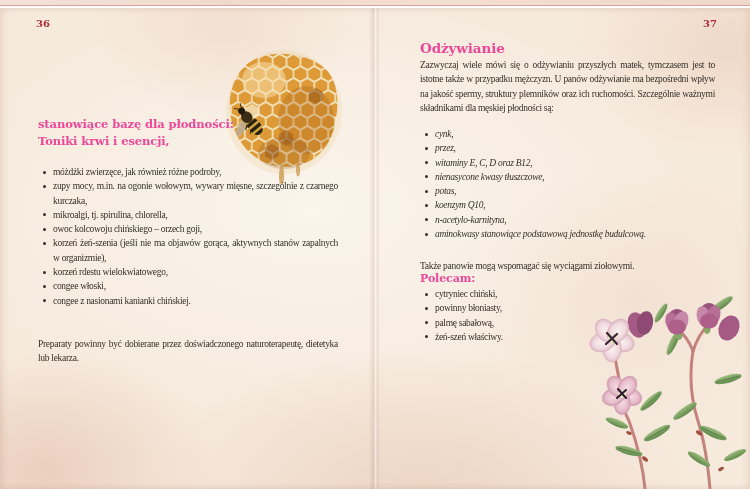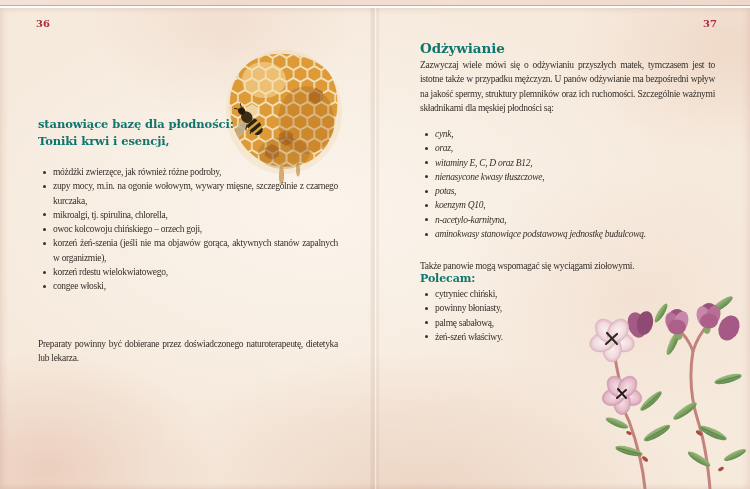--- a/index.html
+++ b/index.html
@@ -27,21 +27,21 @@
       #f6eadd;
     box-shadow:inset 3px 0 6px rgba(178,128,108,.18), inset -3px 0 6px rgba(178,128,108,.15);
   }
   .gutter{
     position:absolute;left:370px;top:8px;width:10px;height:481px;
     background:linear-gradient(90deg, rgba(150,105,85,.05), rgba(150,105,85,.16) 40%,
                rgba(255,255,255,.38) 55%, rgba(150,105,85,.12) 72%, rgba(150,105,85,0));
   }
   .abs{position:absolute;}
   .red-head{
-    font-family:"DejaVu Serif",serif;font-weight:bold;color:#0f766e;
+    font-family:"DejaVu Serif",serif;font-weight:bold;color:#ec4899;
     letter-spacing:-0.1px;
   }
   .h-left{font-size:11.5px;line-height:17px;width:240px;}
   .h-right{font-size:13.5px;line-height:16px;}
   .h-polecam{font-size:11px;line-height:14px;}
   .body-text{
     font-size:9.5px;letter-spacing:-0.3px;line-height:14.3px;color:#35302b;
     text-align:justify;hyphens:manual;-webkit-hyphens:manual;
   }
   ul.dots{list-style:none;margin:0;padding:0;}
@@ -116,34 +116,35 @@
   </div>
 
   <ul class="dots abs body-text" style="left:38px;top:165px;width:300px;" data-name="tonics-list">
     <li data-name="list-item">móżdżki zwierzęce, jak również różne podroby,</li>
     <li data-name="list-item">zupy mocy, m.in. na ogonie wołowym, wywary mięsne, szczególnie z czarnego kurczaka,</li>
     <li data-name="list-item">mikroalgi, tj. spirulina, chlorella,</li>
     <li data-name="list-item">owoc kolcowoju chińskiego – orzech goji,</li>
     <li data-name="list-item">korzeń żeń-szenia (jeśli nie ma objawów gorąca, aktywnych stanów za­palnych w organizmie),</li>
     <li data-name="list-item">korzeń rdestu wielokwiatowego,</li>
     <li data-name="list-item">congee włoski,</li>
+    <li data-name="list-item">congee z nasionami kanianki chińskiej.</li>
   </ul>
 
   <div class="abs body-text" style="left:38px;top:337px;width:300px;" data-name="left-closing-paragraph">Preparaty powinny być dobierane przez doświadczonego naturoterapeutę, dietetyka lub lekarza.</div>
 
   <div class="abs" style="left:703px;top:18px;" data-name="right-page-number">37</div>
   <style>.abs[data-name$="page-number"]{font-family:"DejaVu Serif",serif;font-weight:bold;font-size:10px;color:#ab2f3a;}</style>
 
   <div class="abs red-head h-right" style="left:420px;top:40px;" data-name="right-section-heading">Odżywianie</div>
 
   <div class="abs body-text" style="left:420px;top:58px;width:295px;" data-name="nutrition-intro-paragraph">Zazwyczaj wiele mówi się o odżywianiu przyszłych matek, tymczasem jest to istotne także w przypadku mężczyzn. U panów odżywianie ma bezpośredni wpływ na jakość spermy, struktury plemników oraz ich ruchomości. Szcze­gólnie ważnymi składnikami dla męskiej płodności są:</div>
 
   <ul class="dots abs body-text" style="left:420px;top:127px;width:295px;font-style:italic;" data-name="nutrients-list">
     <li data-name="list-item">cynk,</li>
-    <li data-name="list-item">oraz,</li>
+    <li data-name="list-item">przez,</li>
     <li data-name="list-item">witaminy E, C, D oraz B12,</li>
     <li data-name="list-item">nienasycone kwasy tłuszczowe,</li>
     <li data-name="list-item">potas,</li>
     <li data-name="list-item">koenzym Q10,</li>
     <li data-name="list-item">n-acetylo-karnityna,</li>
     <li data-name="list-item">aminokwasy stanowiące podstawową jednostkę budulcową.</li>
   </ul>
 
   <div class="abs body-text" style="left:420px;top:259px;width:295px;" data-name="herbal-paragraph">Także panowie mogą wspomagać się wyciągami ziołowymi.</div>
 

